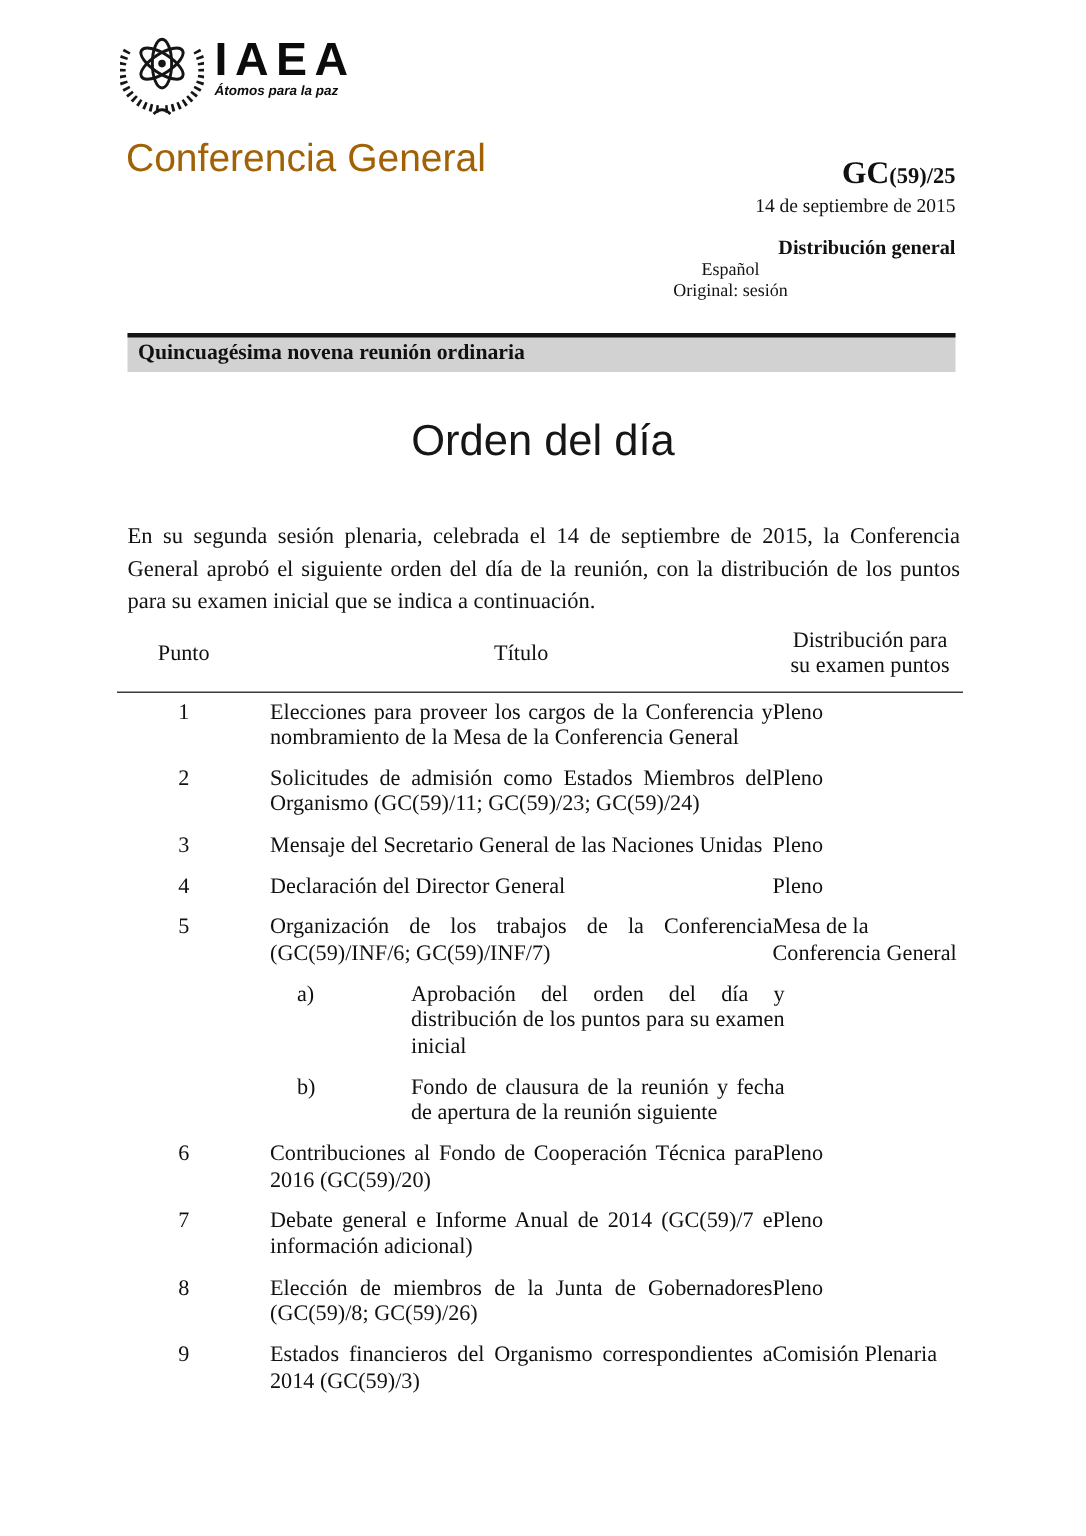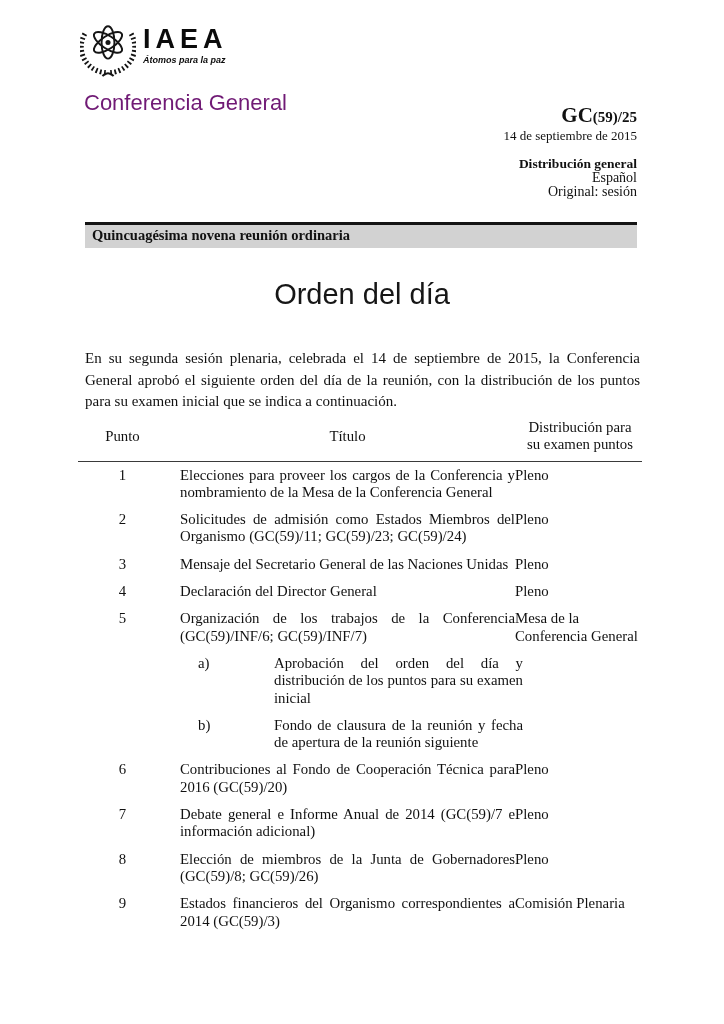--- a/index.html
+++ b/index.html
@@ -9,34 +9,34 @@
     margin:0 auto;
     background:#ffffff;
     font-family:"Liberation Serif", serif;
     color:#111;
     overflow:hidden;
   }
   
   .logo{position:absolute;left:80px;top:18px;display:flex;align-items:flex-start;}
   .logo-mark{width:56px;height:60px;}
   .logo-text{margin-left:7px;margin-top:8px;font-family:"Liberation Sans",sans-serif;}
-  .logo-acronym{font-size:27px;font-weight:bold;letter-spacing:5px;line-height:27px;color:#0b0b0b;}
+  .logo-acronym{font-size:31px;font-weight:bold;letter-spacing:5px;line-height:27px;color:#0b0b0b;}
   .logo-tagline{font-size:9px;font-weight:bold;font-style:italic;margin-top:2px;color:#0b0b0b;}
   
   .conf-title{
     position:absolute;left:84px;top:90px;
     font-family:"Liberation Sans",sans-serif;
-    font-size:22px;color:#701a75;
+    font-size:26px;color:#a16207;
   }
   .hdr-right{position:absolute;left:337px;top:104px;width:300px;text-align:right;}
   .doc-code{font-weight:bold;font-size:15px;line-height:22px;}
   .doc-code .big{font-size:21px;}
   .doc-date{font-size:13px;line-height:15px;}
   .doc-dist{font-weight:bold;font-size:13.5px;margin-top:13px;line-height:15px;}
-  .doc-lang,.doc-orig{font-size:14px;line-height:14px;}
+  .doc-lang,.doc-orig{font-size:12px;line-height:14px;text-align:center;}
   .banner{
     position:absolute;left:85px;top:198px;width:545px;height:21px;
     background:#d2d2d2;border-top:3px solid #141414;
     font-weight:bold;font-size:14.5px;
     padding:2px 0 0 7px;
     margin-top:24px;
   }
   
   .main-title{
     position:absolute;left:0;top:278px;width:724px;

